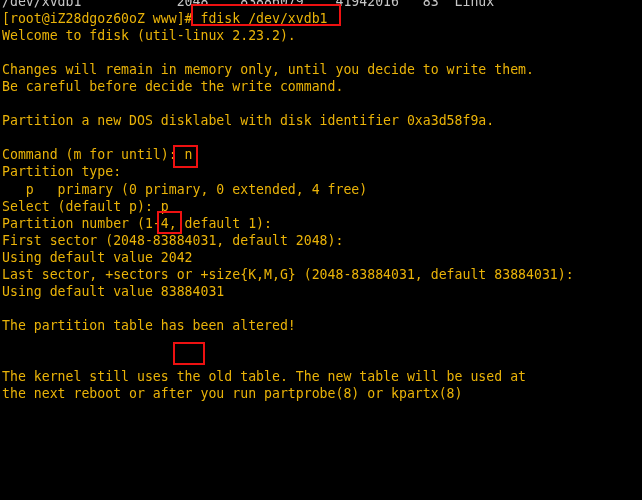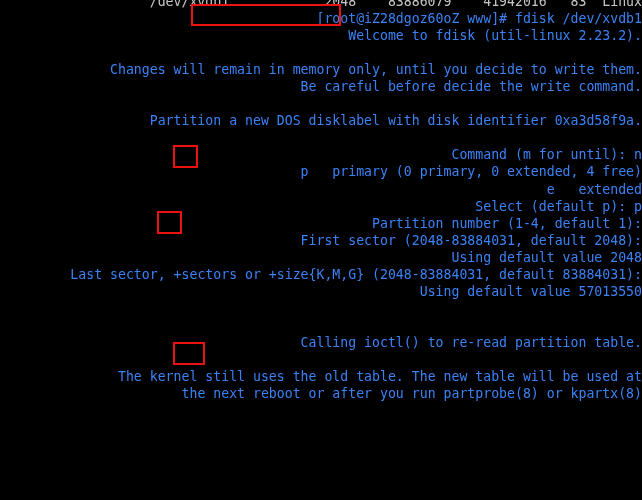--- a/index.html
+++ b/index.html
@@ -30,65 +30,65 @@
     position: absolute;
     left: 0;
     top: -7px;
     width: 642px;
   }
   .line {
     position: relative;
     height: 17.05px;
     white-space: pre;
     padding-left: 2px;
-    color: #3b82f6;
+    color: #eab308;
     letter-spacing: 0px;
   }
   .line.blank {
     color: transparent;
   }
   .line.dim {
     color: #c6c6c6;
   }
   
   .hl {
     position: absolute;
     border: 2px solid #ee1111;
     box-sizing: border-box;
     pointer-events: none;
     background: transparent;
   }
 </style>
 </head>
 <body>
 
-<div id="terminal" style="background: rgb(0, 0, 0); color: rgb(216, 216, 216); text-align: right;">
+<div id="terminal" style="background: rgb(0, 0, 0); color: rgb(216, 216, 216);">
   <div id="scroll-area">
 
     <div class="line dim">/dev/xvdb1            2048    83886079    41942016   83  Linux</div>
     <div class="line">[root@iZ28dgoz60oZ www]# fdisk /dev/xvdb1</div>
     <div class="line">Welcome to fdisk (util-linux 2.23.2).</div>
     <div class="line blank"></div>
     <div class="line">Changes will remain in memory only, until you decide to write them.</div>
     <div class="line">Be careful before decide the write command.</div>
     <div class="line blank"></div>
     <div class="line">Partition a new DOS disklabel with disk identifier 0xa3d58f9a.</div>
     <div class="line blank"></div>
     <div class="line">Command (m for until): n</div>
+    <div class="line">Partition type:</div>
     <div class="line">   p   primary (0 primary, 0 extended, 4 free)</div>
-    <div class="line">   e   extended</div>
     <div class="line">Select (default p): p</div>
     <div class="line">Partition number (1-4, default 1):</div>
     <div class="line">First sector (2048-83884031, default 2048):</div>
-    <div class="line">Using default value 2048</div>
+    <div class="line">Using default value 2042</div>
     <div class="line">Last sector, +sectors or +size{K,M,G} (2048-83884031, default 83884031):</div>
-    <div class="line">Using default value 57013550</div>
+    <div class="line">Using default value 83884031</div>
     <div class="line blank"></div>
+    <div class="line">The partition table has been altered!</div>
     <div class="line blank"></div>
-    <div class="line">Calling ioctl() to re-read partition table.</div>
     <div class="line blank"></div>
     <div class="line">The kernel still uses the old table. The new table will be used at</div>
     <div class="line">the next reboot or after you run partprobe(8) or kpartx(8)</div>
 
   </div>
 
   <div class="hl" style="left: 191px; top: 4px; width: 150px; height: 22px; border-color: rgb(238, 17, 17);"></div>
   <div class="hl" style="left: 173px; top: 145px; width: 25px; height: 23px; border-color: rgb(238, 17, 17);"></div>
   <div class="hl" style="left: 157px; top: 211px; width: 25px; height: 23px; border-color: rgb(238, 17, 17);"></div>
   <div class="hl" style="left: 173px; top: 342px; width: 32px; height: 23px; border-color: rgb(238, 17, 17);"></div>

